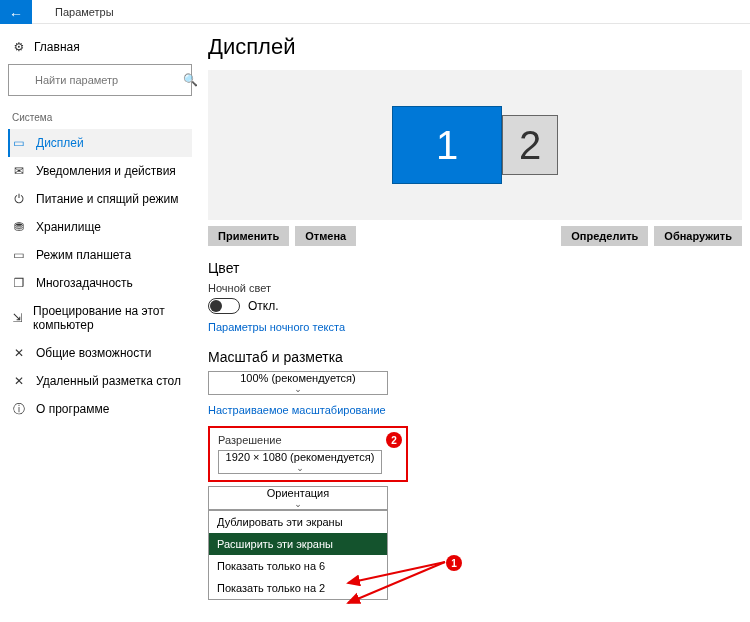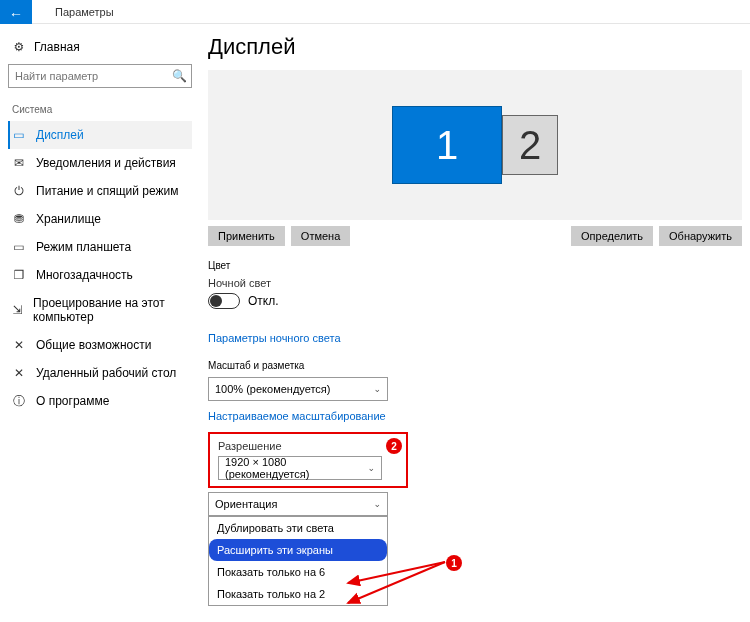--- a/index.html
+++ b/index.html
@@ -5,57 +5,57 @@
   * { box-sizing: border-box; margin: 0; padding: 0; font-family: "Segoe UI", Arial, sans-serif; }
   body { width: 750px; height: 622px; background: #fff; font-size: 12px; color: #000; overflow: hidden; position: relative; }
 
   .titlebar { height: 24px; background: #fff; display: flex; align-items: center; border-bottom: 1px solid #e5e5e5; }
   .back-btn { width: 32px; height: 24px; background: #0078d7; color: #fff; display: flex; align-items: center; justify-content: center; font-size: 14px; }
   .title-text { margin-left: 23px; font-size: 11px; color: #333; }
 
   .main { display: flex; height: calc(622px - 24px); }
   .sidebar { width: 200px; padding: 10px 8px; background: #fff; }
   .home-row { display: flex; align-items: center; gap: 8px; padding: 6px 4px 10px 4px; font-size: 12px; }
-  .search-box { display: flex; align-items: center; border: 1px solid #999; height: 24px; margin-bottom: 12px; }
+  .search-box { display: flex; align-items: center; border: 1px solid #999; height: 32px; margin-bottom: 12px; padding-left: 20px; }
   .search-box input { flex: 1; border: none; outline: none; font-size: 11px; padding: 0 6px; color: #666; background: transparent; }
   .search-icon { width: 22px; text-align: center; color: #666; font-size: 12px; }
   .section-label { font-size: 10px; color: #666; padding: 4px 4px 6px 4px; }
   .nav-item { display: flex; align-items: center; gap: 10px; padding: 7px 4px; font-size: 12px; cursor: pointer; }
   .nav-item.active { color: #0078d7; background: #f2f2f2; border-left: 2px solid #0078d7; padding-left: 2px; }
   .nav-icon { width: 14px; height: 14px; display: inline-flex; align-items: center; justify-content: center; font-size: 12px; color: #333; }
   .nav-item.active .nav-icon { color: #0078d7; }
 
   .content { flex: 1; padding: 10px 8px 10px 8px; overflow: hidden; position: relative; }
   h1.page-title { font-size: 22px; font-weight: 400; margin-bottom: 10px; }
   .preview { background: #f2f2f2; height: 150px; display:flex; align-items:center; justify-content:center; gap:0; margin-bottom:6px; }
   .monitor { display:flex; align-items:center; justify-content:center; font-size:40px; font-weight:300; border:1px solid #666; }
   .monitor.primary { width:110px; height:78px; background:#0078d7; color:#fff; border-color:#005a9e; }
   .monitor.secondary { width:56px; height:60px; background:#d9d9d9; color:#333; }
   .btn-row { display:flex; gap:6px; margin-bottom:14px; }
   .btn-row .spacer { flex:1; }
-  .btn { background:#ccc; border:none; padding:4px 10px; font-size:11px; color:#000; cursor:pointer; }
+  .btn { background:#ccc; border:none; padding:4px 10px; font-size:11px; color:#000; cursor:pointer;font-weight:bold; }
 
-  h2.section { font-size:10px; font-weight:400; margin:6px 0 6px 0; }
+  h2.section { font-size:14px; font-weight:400; margin:6px 0 6px 0; }
   .field-label { font-size:11px; color:#333; margin-bottom:4px; }
-  .toggle-row { display:flex; align-items:center; gap:8px; margin-bottom:22px; }
+  .toggle-row { display:flex; align-items:center; gap:8px; margin-bottom:6px; }
   .toggle { width:32px; height:16px; border:1px solid #333; border-radius:8px; position:relative; display:inline-block; }
   .toggle .knob { position:absolute; left:1px; top:1px; width:12px; height:12px; background:#333; border-radius:50%; }
   .link { color:#0066cc; font-size:11px; cursor:pointer; display:inline-block; margin-bottom:10px; }
 
-  .select { width:180px; height:24px; border:1px solid #999; display:flex; align-items:center; justify-content:space-between; padding:0 6px; font-size:11px; background:#fff; margin-bottom:8px; }
+  .select { width:180px; height:24px; border:1px solid #999; display:flex; align-items:center; justify-content:space-between; padding:0 6px; font-size:11px; background:#fff; margin-bottom:8px;flex-direction:column; }
   .select .chev { font-size:9px; color:#555; }
 
   .highlight-box { border:2px solid #e60000; padding:6px 8px 6px 8px; margin-bottom:4px; position:relative; width:200px; }
   .badge { position:absolute; width:16px; height:16px; background:#e60000; color:#fff; border-radius:50%; font-size:10px; font-weight:bold; display:flex; align-items:center; justify-content:center; }
   .badge.b2 { top:4px; right:4px; }
   .highlight-box .select { margin-bottom:0; width:164px; }
 
   .dropdown-open { width:180px; border:1px solid #999; background:#fff; margin-top:-8px; }
   .dropdown-open .opt { padding:5px 8px; font-size:11px; cursor:pointer; }
-  .dropdown-open .opt.sel { background:#1d4ed8; color:#fff;border-radius:8px; }
+  .dropdown-open .opt.sel { background:#14532d; color:#fff; }
   .badge.b1 { position:absolute; left:446px; top:555px; }
 
   svg.arrows { position:absolute; left:0; top:0; pointer-events:none; }
 </style>
 </head>
 <body>
 
 <div class="titlebar">
   <div class="back-btn">
     <span>←</span>
@@ -102,21 +102,21 @@
     <div class="nav-item">
       <span class="nav-icon">⇲</span>
       <span>Проецирование на этот компьютер</span>
     </div>
     <div class="nav-item">
       <span class="nav-icon">✕</span>
       <span>Общие возможности</span>
     </div>
     <div class="nav-item">
       <span class="nav-icon">✕</span>
-      <span>Удаленный рабочий стол</span>
+      <span>Удаленный разметка стол</span>
     </div>
     <div class="nav-item">
       <span class="nav-icon">ⓘ</span>
       <span>О программе</span>
     </div>
   </div>
 
   <div class="content">
     <h1 class="page-title">Дисплей</h1>
 
@@ -134,21 +134,21 @@
     </div>
 
     <h2 class="section">Цвет</h2>
     <div class="field-label">Ночной свет</div>
     <div class="toggle-row">
       <span class="toggle">
           <span class="knob"></span>
         </span>
       <span>Откл.</span>
     </div>
-    <span class="link">Параметры ночного света</span>
+    <span class="link">Параметры ночного текста</span>
 
     <h2 class="section">Масштаб и разметка</h2>
     <div class="select">
       <span>100% (рекомендуется)</span>
       <span class="chev">⌄</span>
     </div>
     <span class="link">Настраиваемое масштабирование</span>
 
     <div class="highlight-box">
       <span class="badge b2">2</span>
@@ -158,21 +158,21 @@
         <span class="chev">⌄</span>
       </div>
     </div>
 
     <div class="select">
       <span>Ориентация</span>
       <span class="chev">⌄</span>
     </div>
 
     <div class="dropdown-open">
-      <div class="opt">Дублировать эти света</div>
+      <div class="opt">Дублировать эти экраны</div>
       <div class="opt sel">Расширить эти экраны</div>
       <div class="opt">Показать только на 6</div>
       <div class="opt">Показать только на 2</div>
     </div>
   </div>
 </div>
 
 <span class="badge b1">1</span>
 
 <svg class="arrows" width="750" height="622">

